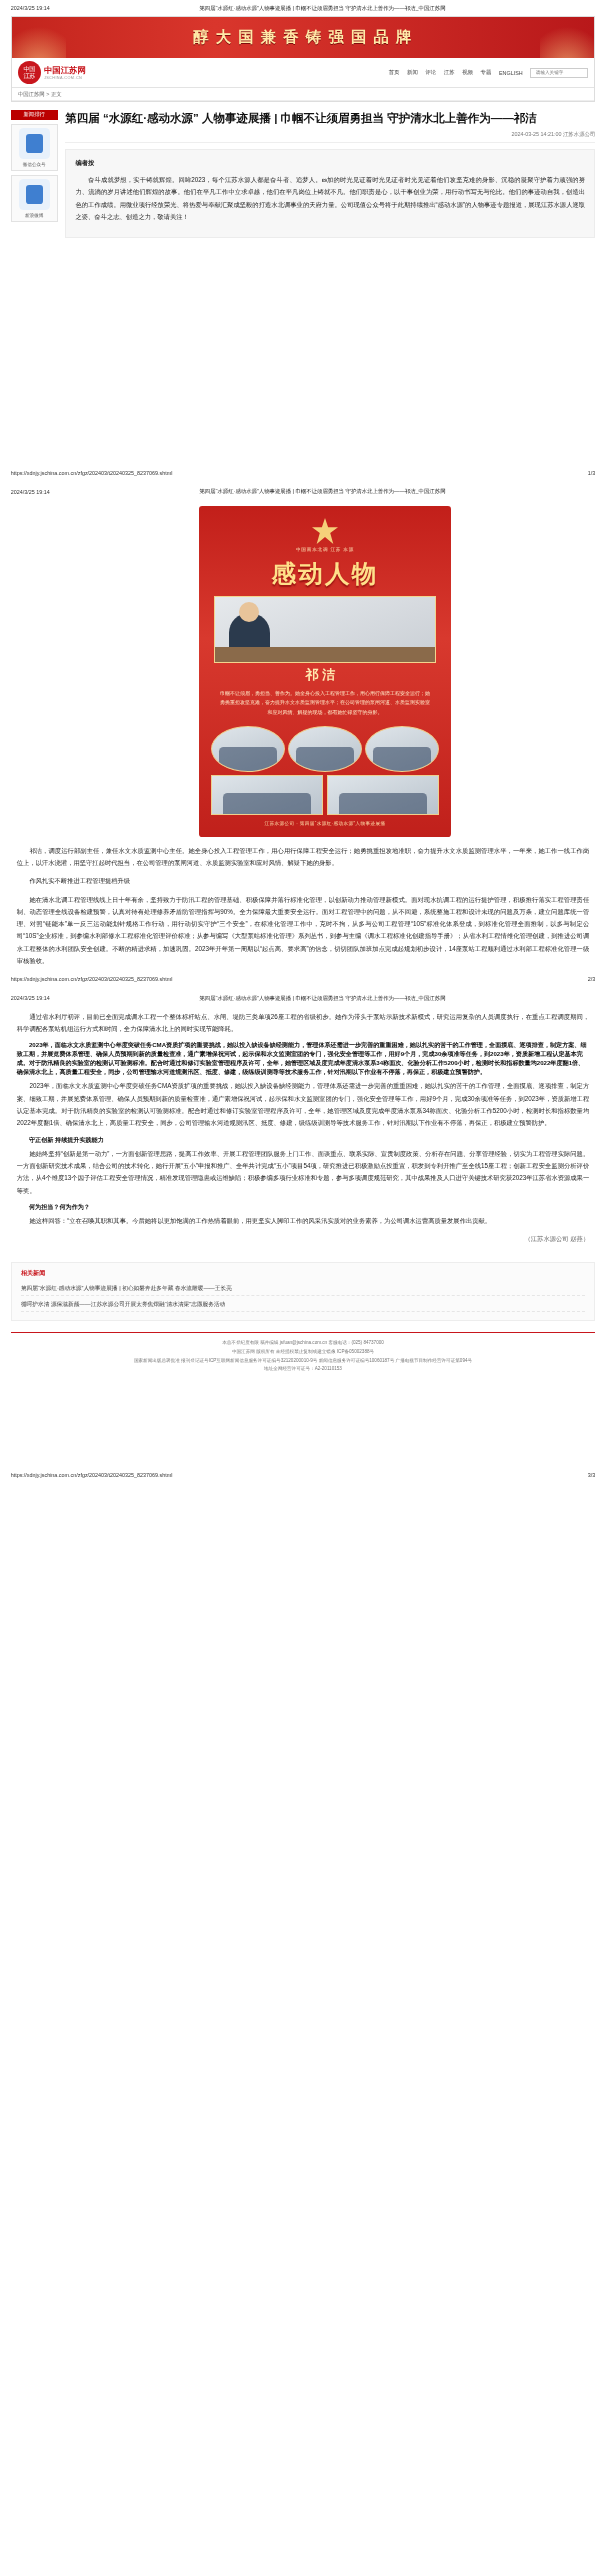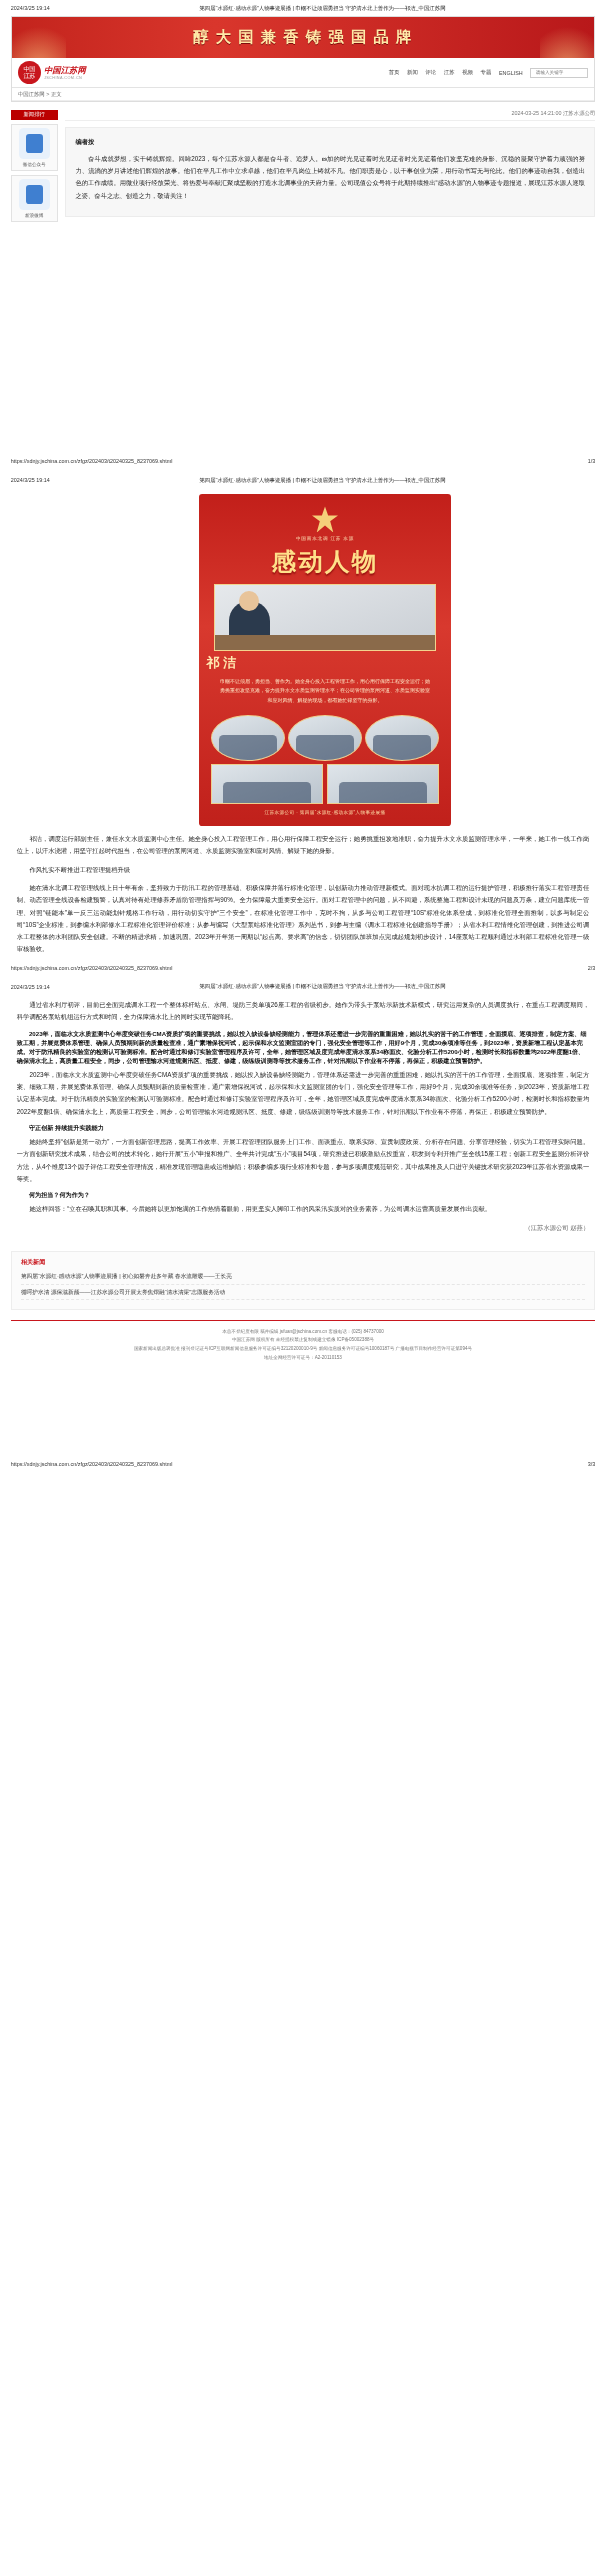--- a/index.html
+++ b/index.html
@@ -84,21 +84,21 @@
     width: 23px; height: 23px;
     border-radius: 50%;
     background: #c8161d;
     color: #fff;
     font-size: 6.1px;
     display: flex; align-items: center; justify-content: center;
     text-align: center;
     line-height: 1.05;
     letter-spacing: -0.4px;
   }
-  .logo-text { font-size: 8.4px; color: #c8161d; font-weight: bold; font-style: italic; }
+  .logo-text { font-size: 8.4px; color: #c8161d; font-weight: bold; }
   .logo-sub { font-size: 3.8px; color: #999; letter-spacing: 0.4px; }
   .nav {
     margin-left: auto;
     display: flex;
     gap: 7.6px;
     font-size: 5.4px;
     color: #444;
     align-items: center;
   }
   .searchbox {
@@ -235,21 +235,21 @@
     content: "";
     position: absolute; left: 10.7px; top: -10.7px;
     width: 20px; height: 20px; border-radius: 50%;
     background: #e8c49a;
   }
   .p-photo .desk {
     position: absolute; left: 0; right: 0; bottom: 0; height: 15.3px;
     background: #8a6a4a;
   }
   .p-name {
-    text-align: left;
+    text-align: center;
     font-size: 13px;
     color: #ffe9b0;
     padding: 3.1px 9.2px 0 0;
     font-weight: bold;
   }
   .p-desc {
     font-size: 5px;
     line-height: 1.9;
     color: #ffe9c8;
     padding: 4.6px 12.2px 6.1px 12.2px;
@@ -368,20 +368,21 @@
           <div class="rail-icon"></div>
           <div class="rail-cap">微信公众号</div>
         </div>
         <div class="rail-card">
           <div class="rail-icon"></div>
           <div class="rail-cap">新浪微博</div>
         </div>
       </div>
 
       <div class="main-col">
+        <h1 class="title">第四届 “水源红·感动水源” 人物事迹展播 | 巾帼不让须眉勇担当 守护清水北上善作为——祁洁</h1>
         <div class="byline">2024-03-25 14:21:00   江苏水源公司</div>
         <div class="body-box">
           <p class="para editor">编者按</p>
           <p class="para">奋斗成就梦想，实干铸就辉煌。回眸2023，每个江苏水源人都是奋斗者、追梦人。ణ加的时光见证着时光见证者时光见证着他们攻坚克难的身影、沉稳的凝聚守护着力顽强的努力、流淌的岁月讲述他们辉煌的故事。他们在平凡工作中立求卓越，他们在平凡岗位上铸就不凡。他们职责是心，以干事创业为荣，用行动书写无与伦比。他们的事迹动自我，创造出色的工作成绩。用微业项行经放荣光、将热爱与奉献汇聚成坚毅的打造水北调事业的天府力量。公司现值公众号将于此期持续推出“感动水源”的人物事迹专题报道，展现江苏水源人逐取之姿、奋斗之志、创造之力，敬请关注！</p>
         </div>
       </div>
     </div>
 
     <div class="spacer-lg"></div>
   </div>

